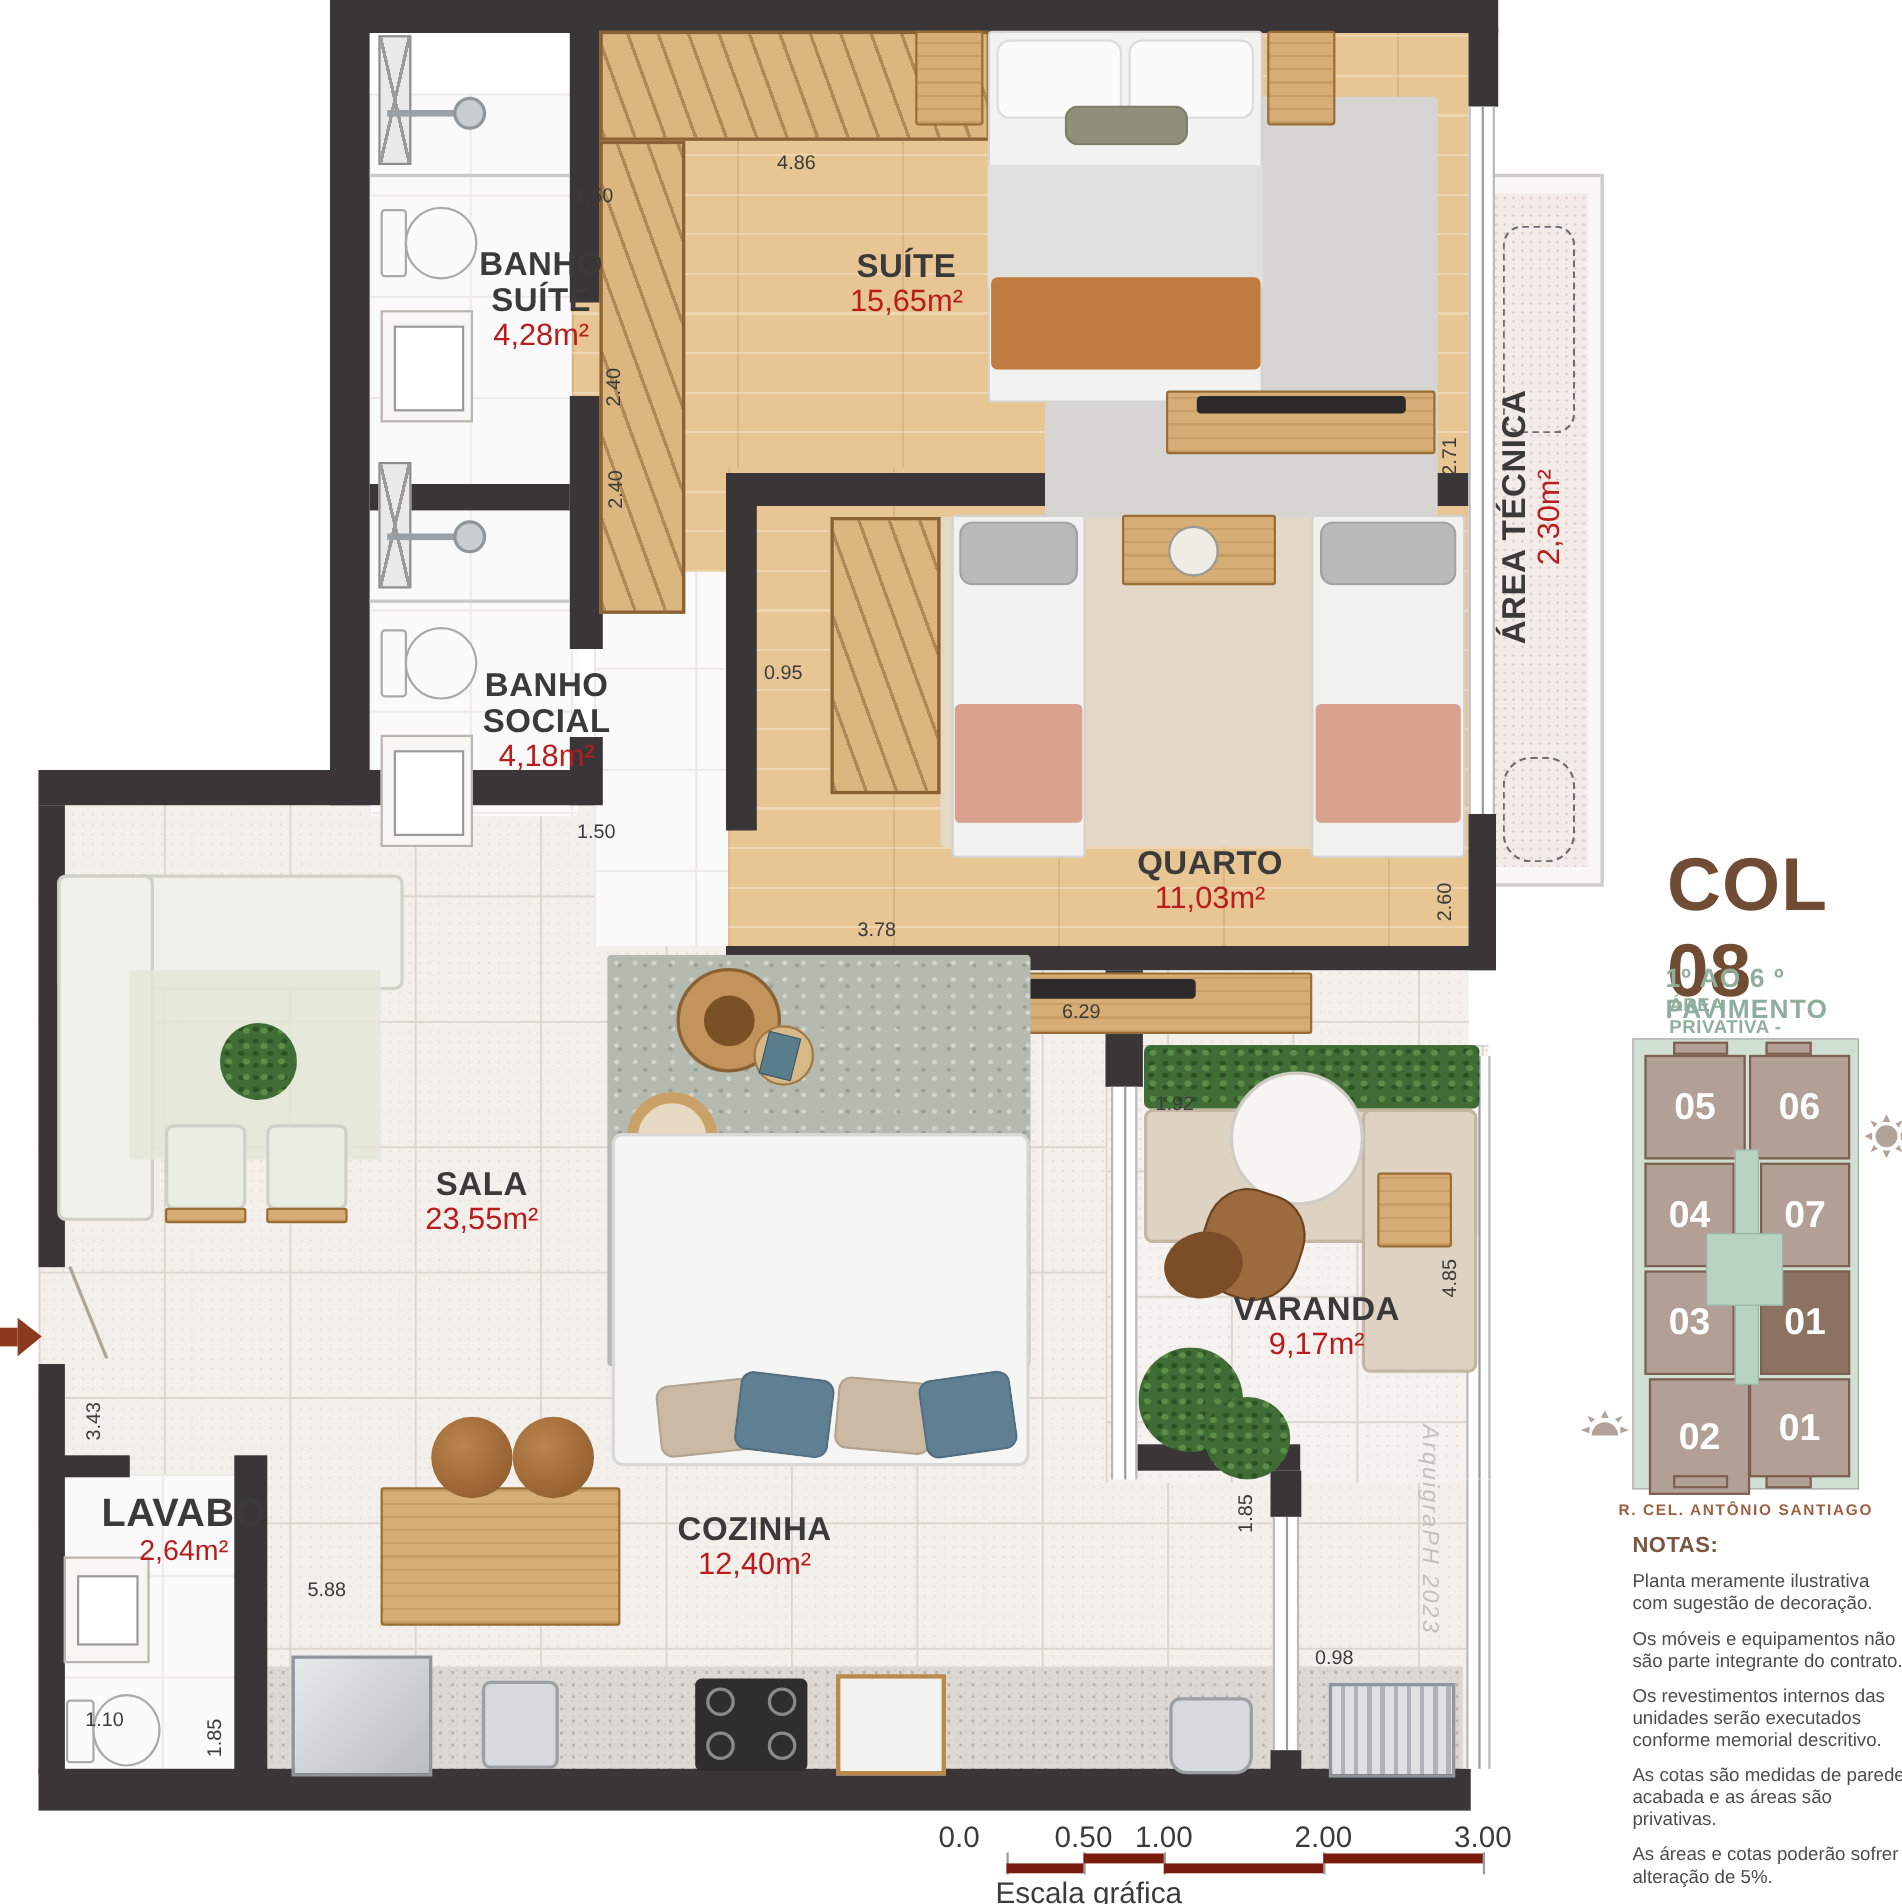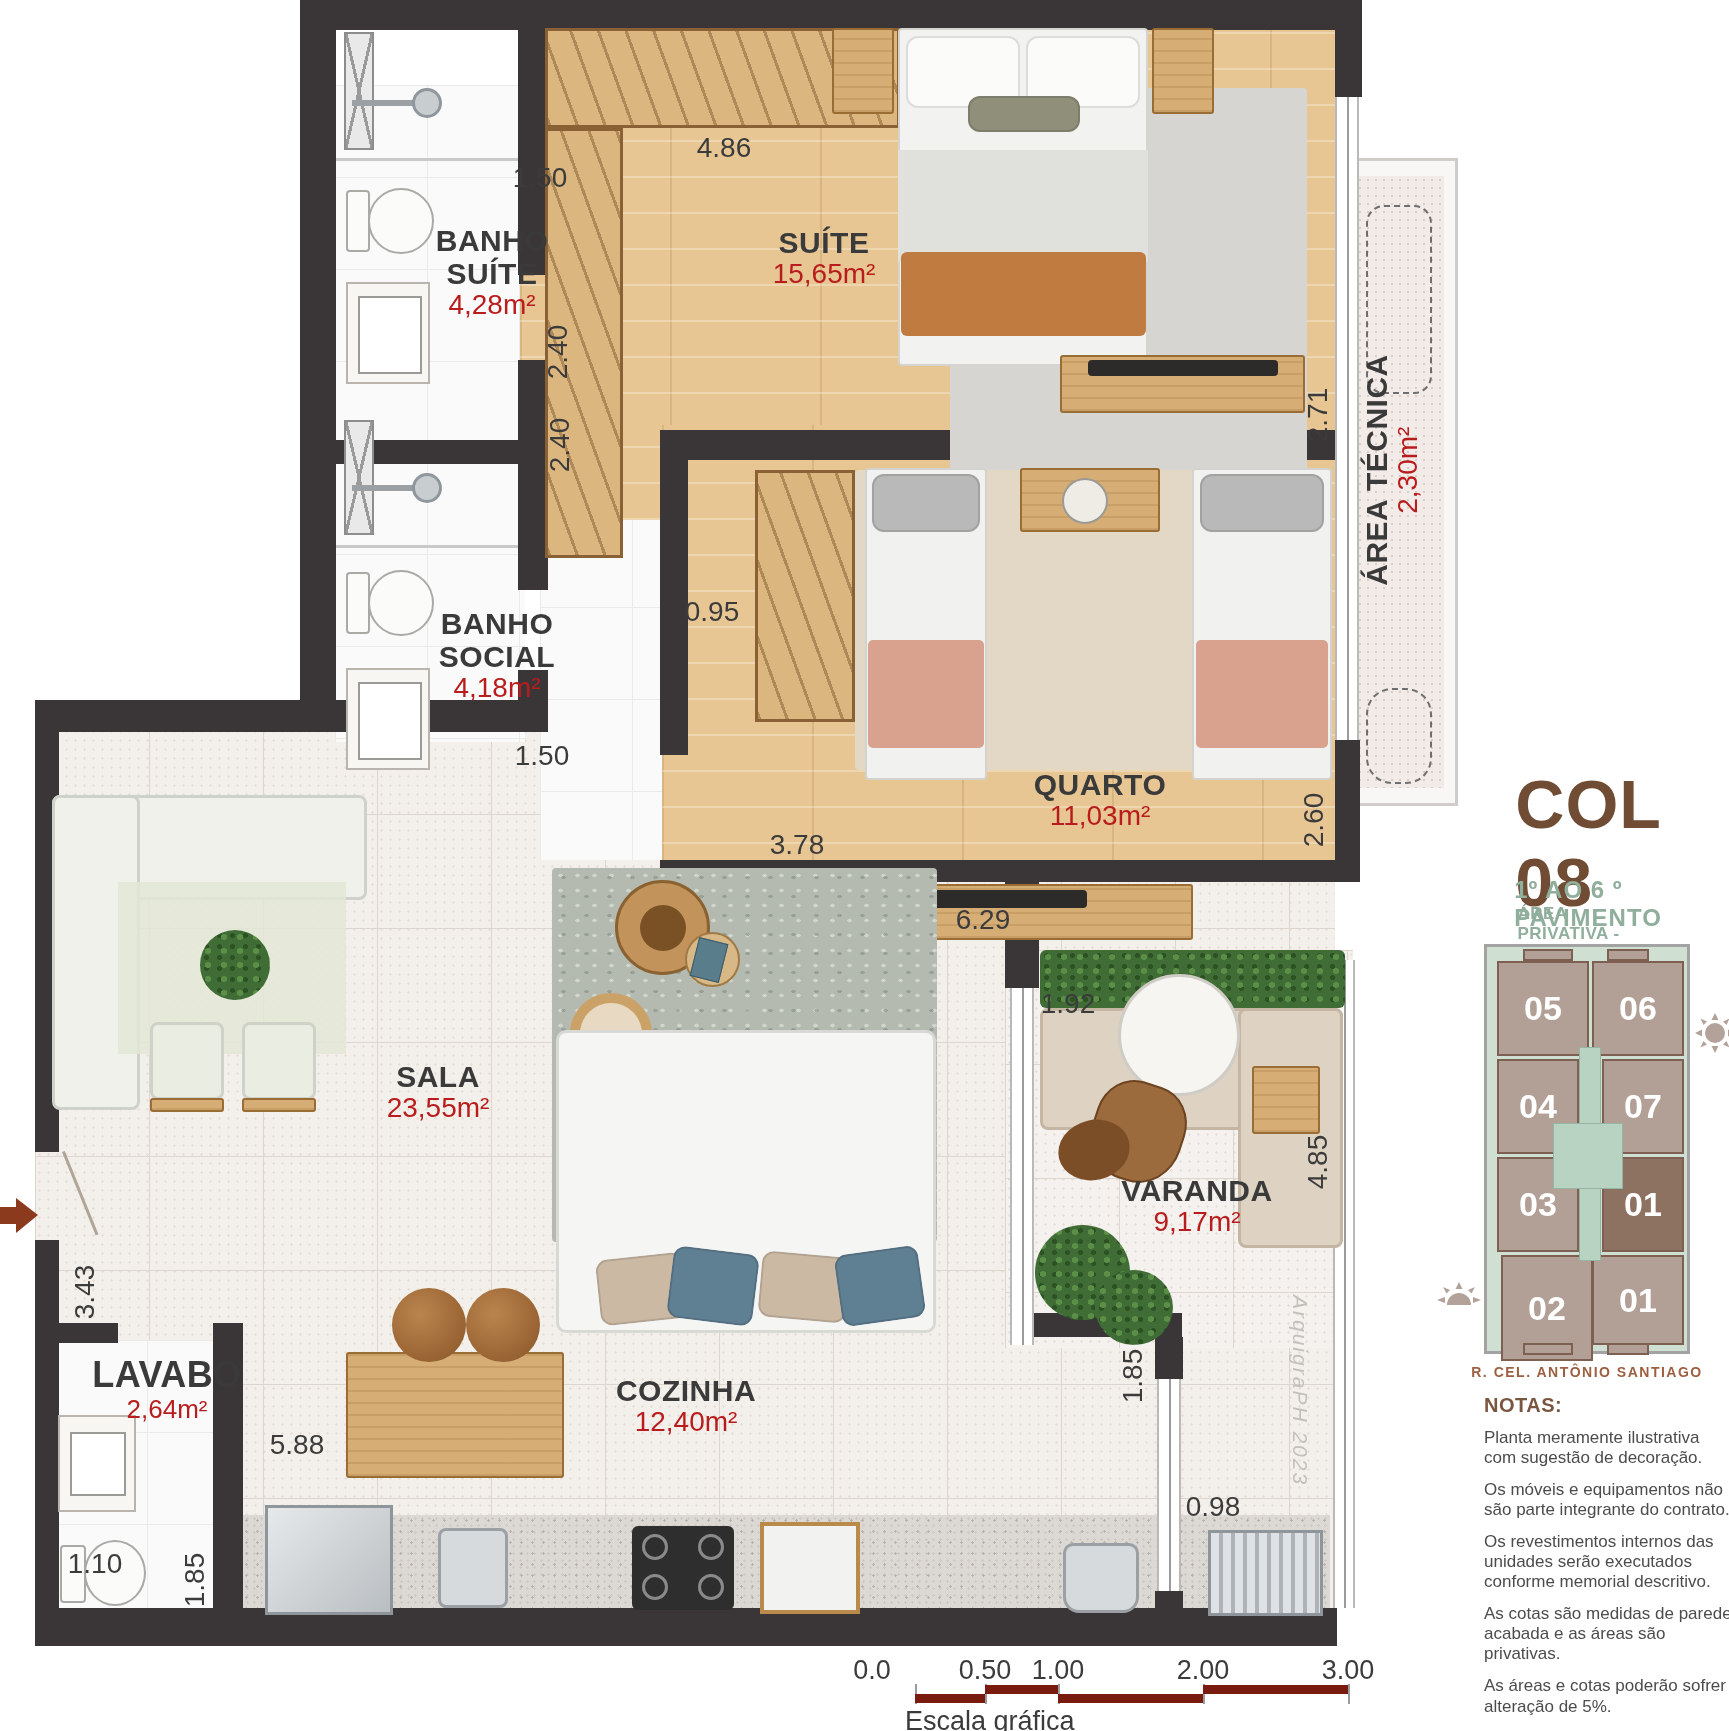--- a/index.html
+++ b/index.html
@@ -31,21 +31,21 @@
     radial-gradient(rgba(224,228,220,.65) 2px,transparent 2.4px);background-size:23px 19px,17px 15px;}
   .hangers{position:absolute;background:#dcb67f;background-image:
     repeating-linear-gradient(70deg, rgba(90,55,15,.35) 0 3px, transparent 3px 26px);
     border:3px solid #8a6134;box-sizing:border-box;}
   .xbox{position:absolute;background:
     linear-gradient(to bottom right, transparent 47%, #9a9a9a 47%, #9a9a9a 53%, transparent 53%),
     linear-gradient(to top right, transparent 47%, #9a9a9a 47%, #9a9a9a 53%, transparent 53%),#e9e9e9;
     border:2px solid #8d8d8d;box-sizing:border-box;}
   .winv{position:absolute;background:#ffffff;border-left:2px solid #b9b9b9;border-right:2px solid #b9b9b9;box-sizing:border-box;}
   .winv:after{content:"";position:absolute;left:50%;top:0;bottom:0;width:2px;background:#9b9b9b;}
-  .dim{position:absolute;font-size:28px;color:#3b3b3b;transform:translate(-50%,-50%);white-space:nowrap;}
+  .dim{position:absolute;font-size:18px;color:#3b3b3b;transform:translate(-50%,-50%);white-space:nowrap;}
   .dim.v{writing-mode:vertical-rl;transform:translate(-50%,-50%) rotate(180deg);}
   .rlabel{position:absolute;text-align:center;transform:translate(-50%,-50%);line-height:1.1;}
   .rname{display:block;font-weight:bold;font-size:30px;letter-spacing:.5px;color:#3a3a3a;}
   .rarea{display:block;font-size:28px;color:#b91c1c;}
   .rlabel.vert{writing-mode:vertical-rl;transform:translate(-50%,-50%) rotate(180deg);}
   .white-box{position:absolute;background:#f7f6f3;border:2px solid #b9b4ae;box-sizing:border-box;}
   .woodfur{position:absolute;background:#d6ad74;background-image:
     repeating-linear-gradient(0deg, rgba(120,75,25,.15) 0 2px, transparent 2px 12px);
     border:2px solid #9a6d34;box-sizing:border-box;border-radius:3px;}
   .pillow{position:absolute;border-radius:12px;border:2px solid rgba(0,0,0,.12);box-sizing:border-box;}
@@ -285,21 +285,21 @@
     <div class="bar"></div>
       <div class="tip"></div>
   </div>
 
   <div class="signature" style="left:1288px;top:1295px;height:200px;">ArquigraPH 2023</div>
 
   <div class="title-unit" style="left:1588px;top:765px;">COL 08</div>
   <div class="title-floors" style="left:1588px;top:876px;">1º AO 6 º PAVIMENTO</div>
   <div class="title-area" style="left:1588px;top:904px;">ÁREA PRIVATIVA - 85,20 M²</div>
 
-  <div class="abs" style="left:1484px;top:944px;width:206px;height:410px;background:#cfe0d3;border:3px solid #a3a3a3;box-sizing:border-box;">
+  <div class="abs" style="left:1484px;top:944px;width:206px;height:410px;background:#cfe0d3;border:1px solid #a3a3a3;box-sizing:border-box;">
     <div class="kp-tab" style="left:36px;top:2px;width:50px;height:12px;"></div>
     <div class="kp-tab" style="left:120px;top:2px;width:42px;height:12px;"></div>
     <div class="kp-unit" style="left:10px;top:14px;width:92px;height:95px;">05</div>
     <div class="kp-unit" style="left:105px;top:14px;width:92px;height:95px;">06</div>
     <div class="kp-unit" style="left:10px;top:112px;width:82px;height:95px;">04</div>
     <div class="kp-unit" style="left:115px;top:112px;width:82px;height:95px;">07</div>
     <div class="kp-unit" style="left:10px;top:210px;width:82px;height:95px;">03</div>
     <div class="kp-unit kp-high" style="left:115px;top:210px;width:82px;height:95px;">01</div>
     <div class="kp-unit" style="left:14px;top:308px;width:92px;height:106px;">02</div>
     <div class="kp-unit" style="left:105px;top:308px;width:92px;height:90px;">01</div>

